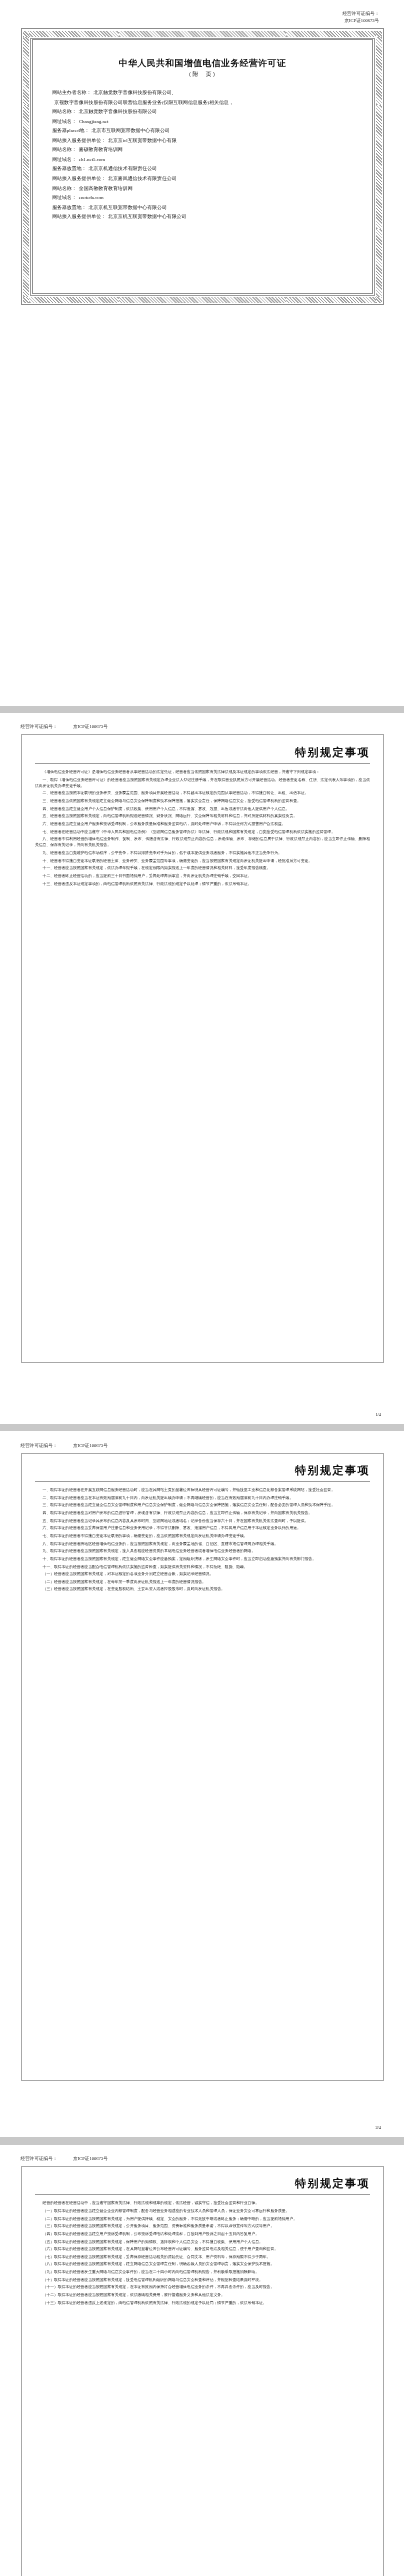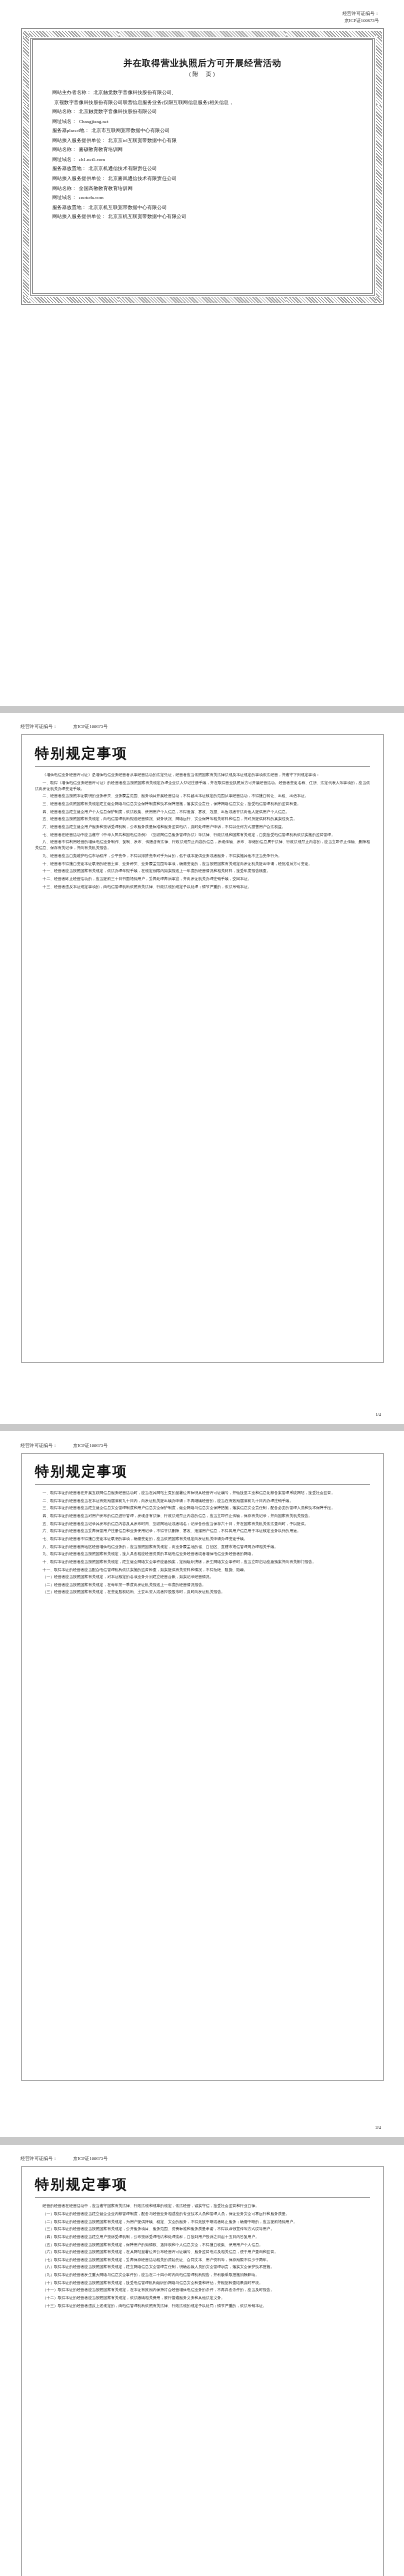--- a/index.html
+++ b/index.html
@@ -86,22 +86,22 @@
   .field-gap { display:inline-block; width: 2.1px; }
 
   
   .doc-frame {
     border: 0.5px solid #a8a8a8;
     padding: 8.2px 13.4px 10.3px 13.4px;
     min-height: 608px;
     position: relative;
   }
   .doc-title {
-    text-align: left;
-    font-size: 14px;
+    text-align: right;
+    font-size: 11px;
     font-weight: bold;
     letter-spacing: 1.5px;
     margin: 1px 0 3.1px 0;
     color: #111;
   }
   .rule {
     border: 0;
     border-top: 0.5px solid #9d9d9d;
     margin: 3.1px 0 5.2px 0;
   }
@@ -127,21 +127,21 @@
 <div class="page p1">
   <div class="cert-no-block">
     <div>经营许可证编号：</div>
     <div>京ICP证100673号</div>
   </div>
 
   <div class="frame-outer">
     <div class="frame-orn">
       <div class="frame-inner2">
         <div class="frame-inner3">
-          <div class="cert-title">并在取得营业执照后方可开展经营活动</div>
+          <div class="cert-title">中华人民共和国增值电信业务经营许可证</div>
           <div class="cert-subtitle">（附　页）</div>
 
           <div class="fields">
             <div class="field-row"><span class="field-label">网站主办者名称：</span><span class="field-gap"></span><span class="field-value">北京触觉数字音像科技股份有限公司,</span></div>
             <div class="field-row"><span class="field-label"></span><span class="field-gap"></span><span class="field-value">京视数字音像科技股份有限公司联营信息服务业务(仅限互联网信息服务)相关信息，</span></div>
             <div class="field-row"><span class="field-label">网站名称：</span><span class="field-gap"></span><span class="field-value">北京触觉数字音像科技股份有限公司</span></div>
             <div class="field-row"><span class="field-label">网址域名：</span><span class="field-gap"></span><span class="field-value">Changjiang.net</span></div>
             <div class="field-row"><span class="field-label">服务器placed地：</span><span class="field-gap"></span><span class="field-value">北京市互联网宽带数据中心有限公司</span></div>
             <div class="field-row"><span class="field-label">网站接入服务提供单位：</span><span class="field-gap"></span><span class="field-value">北京京icl互联宽带数据中心有限</span></div>
             <div class="field-row"><span class="field-label">网站名称：</span><span class="field-gap"></span><span class="field-value">嘉硕教育教育培训网</span></div>

